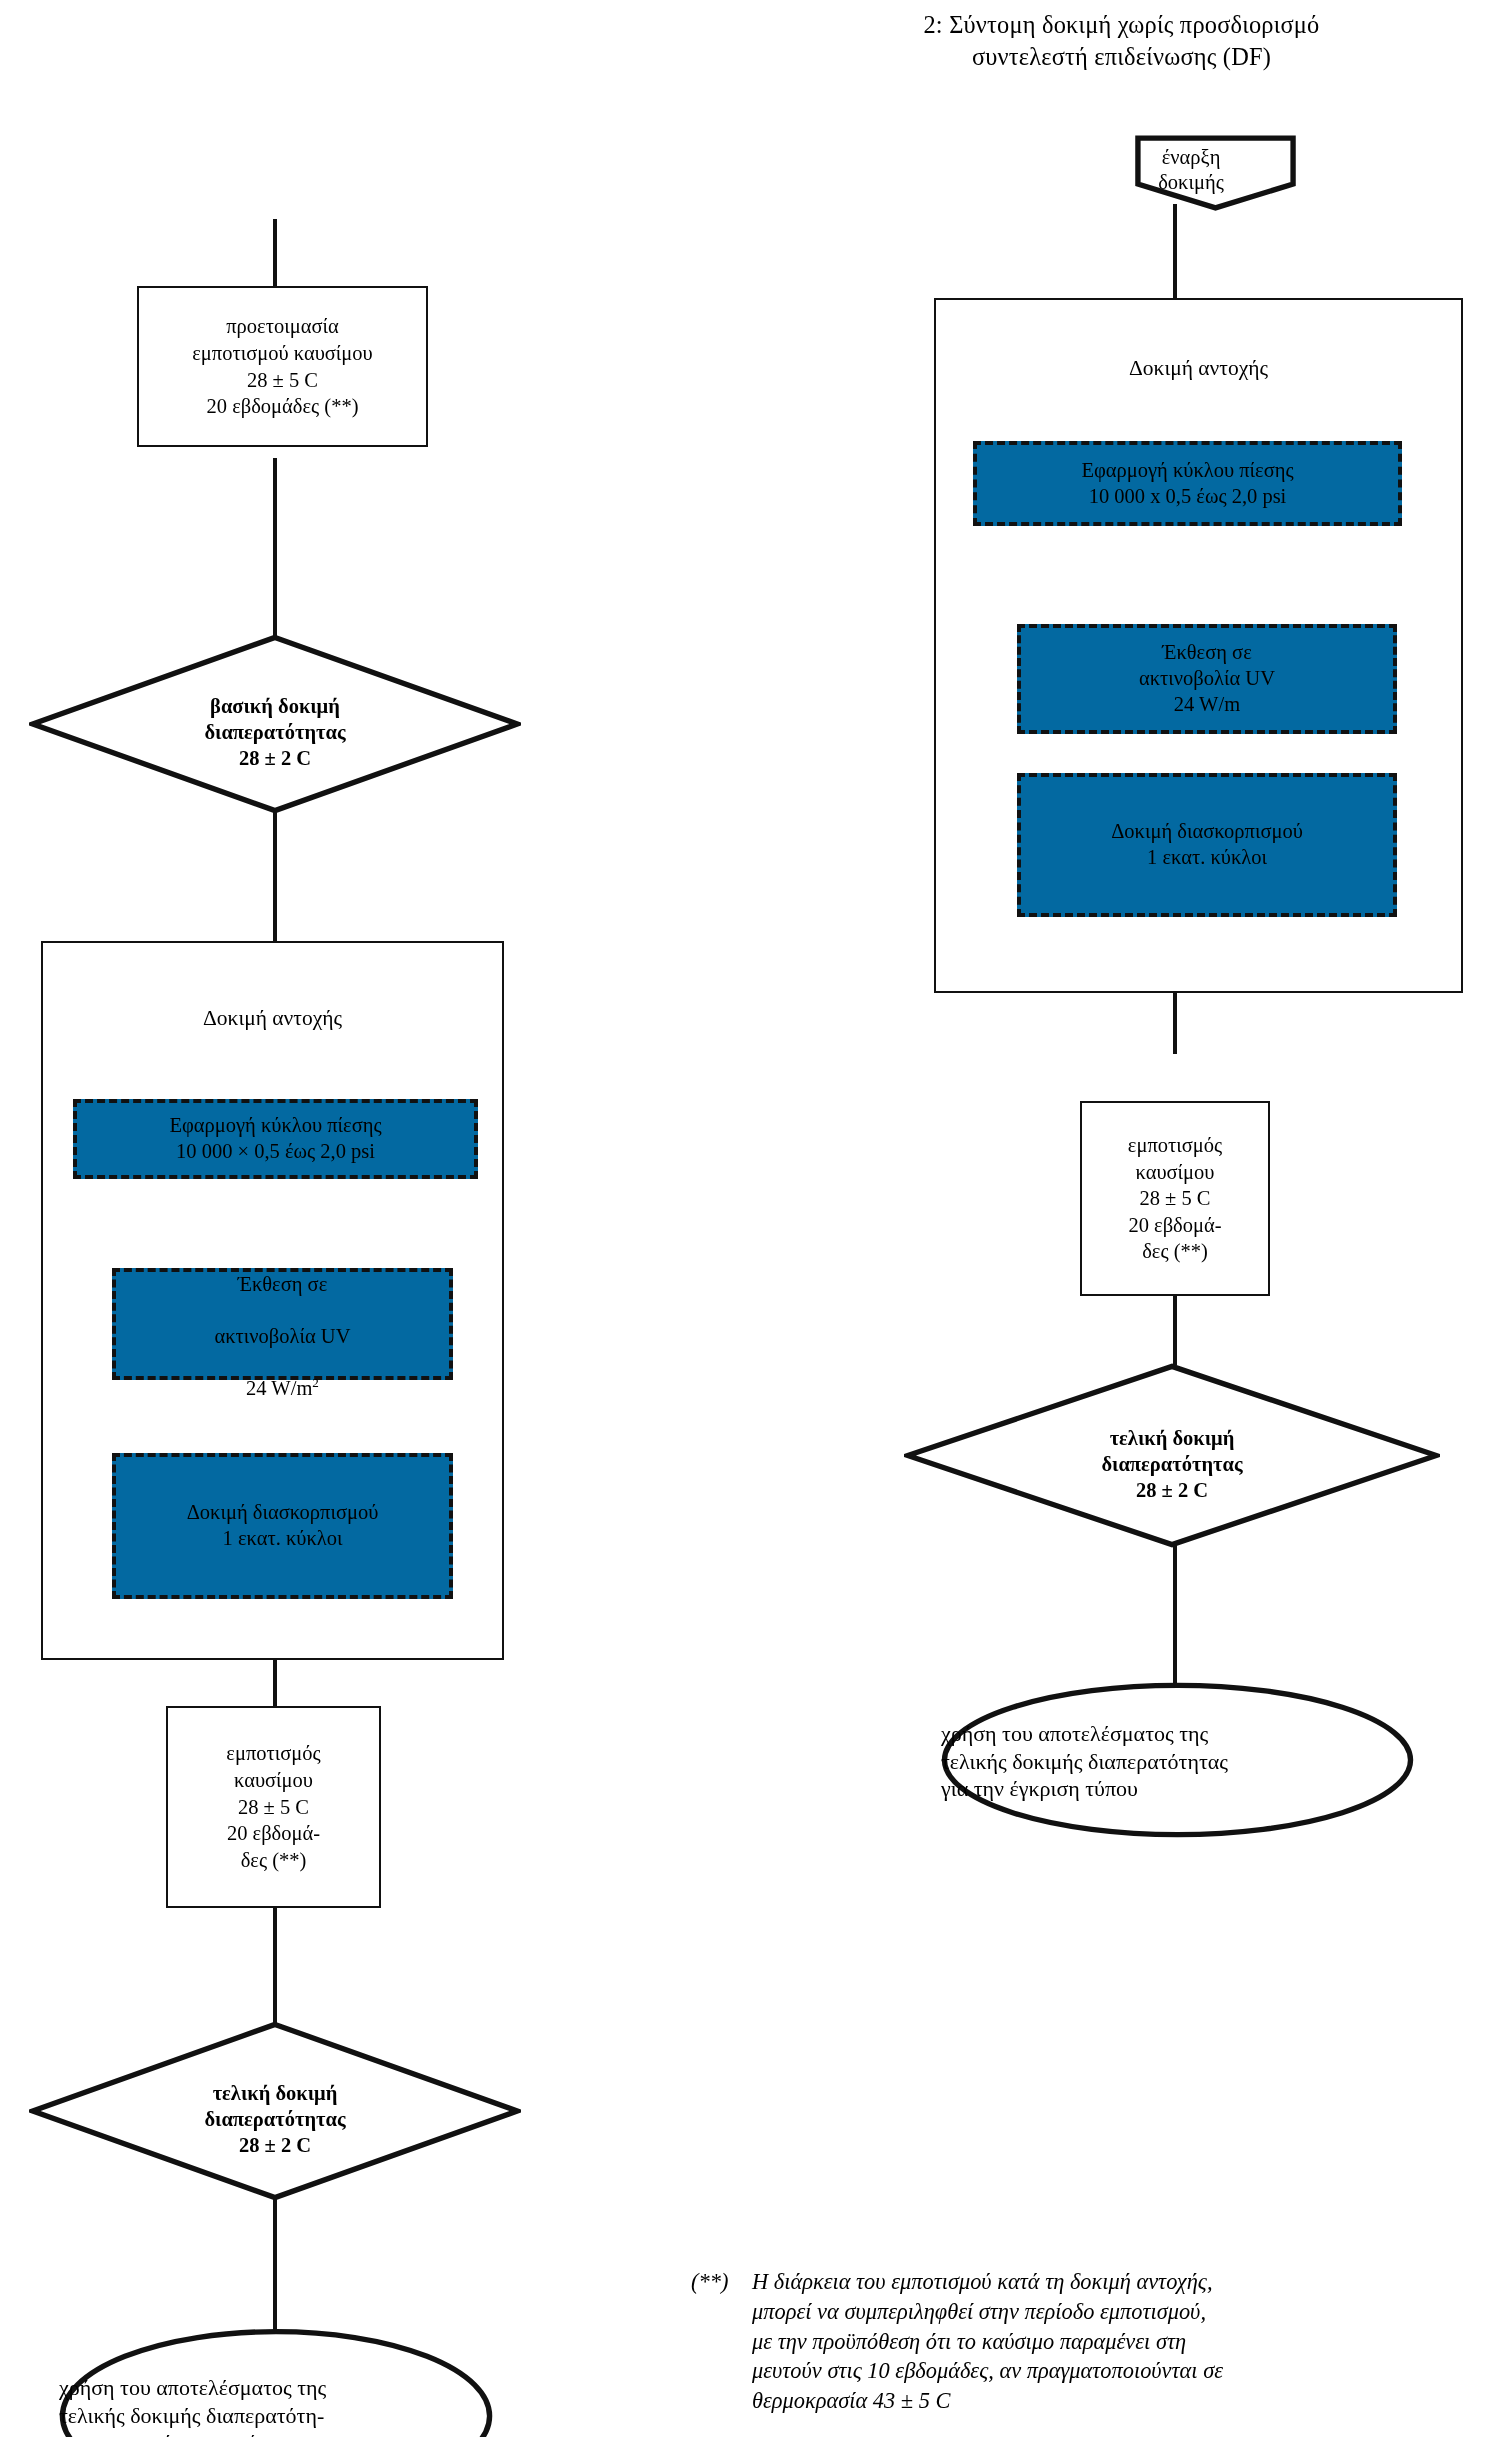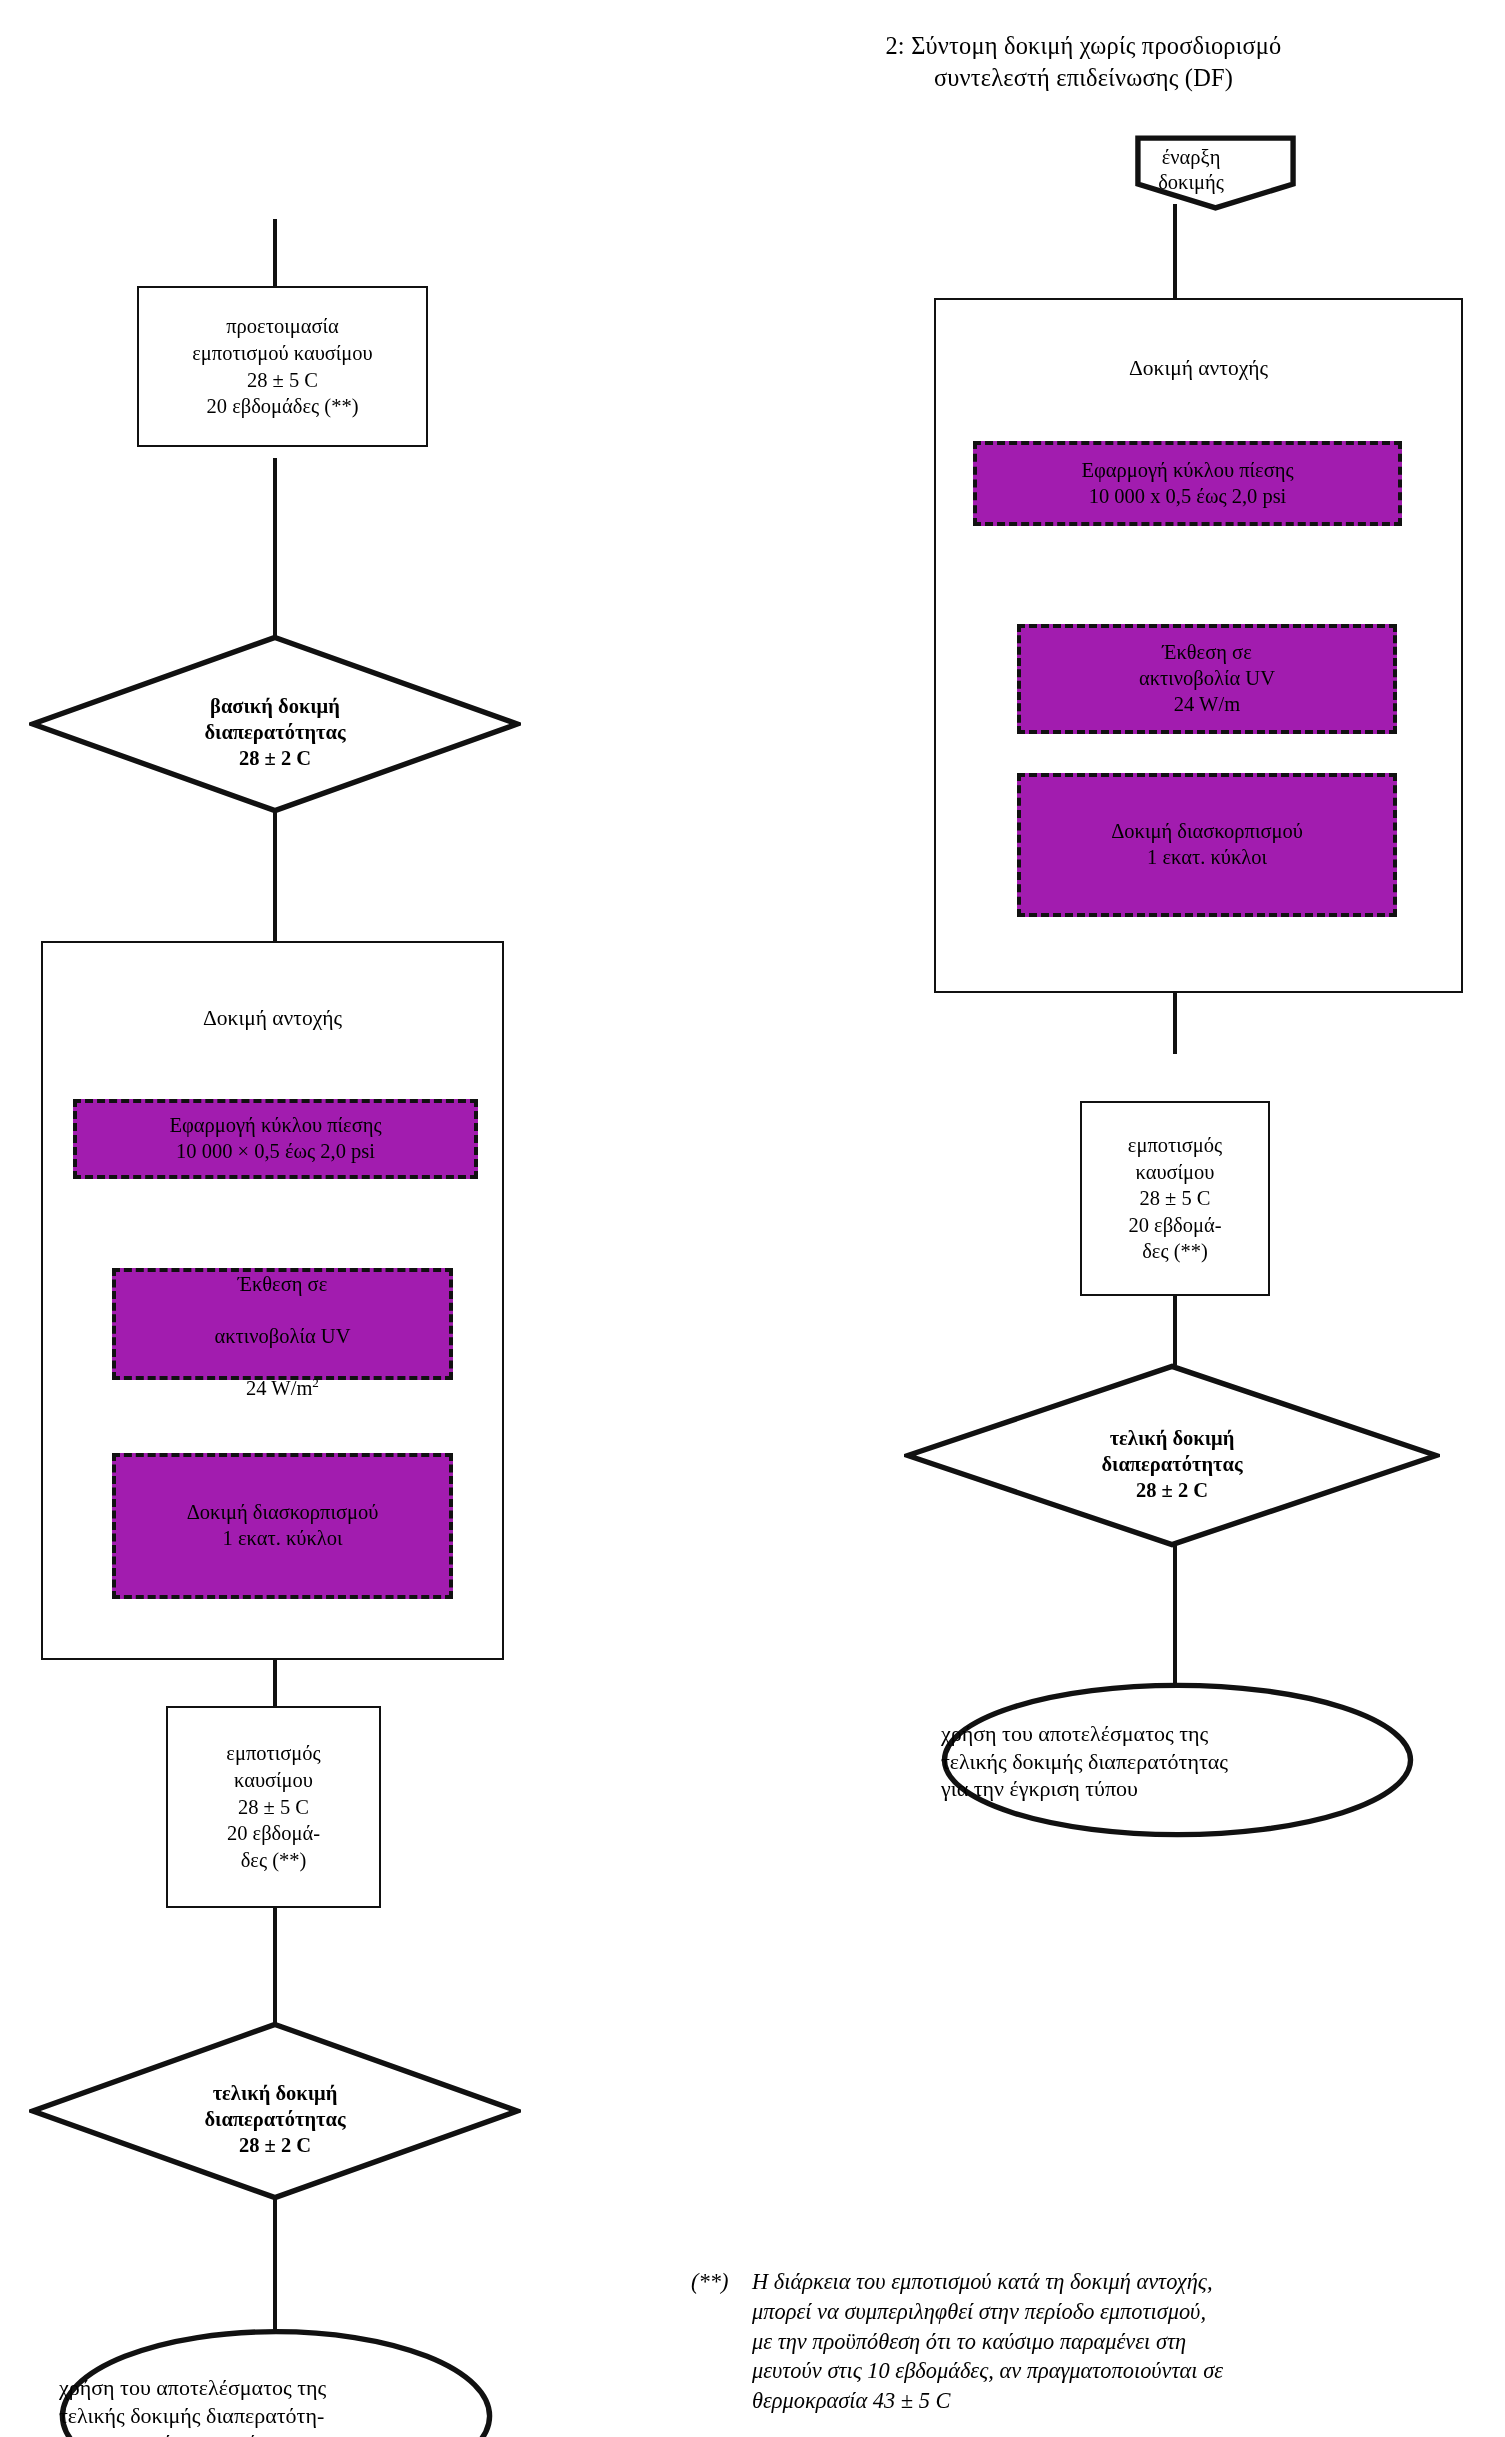--- a/index.html
+++ b/index.html
@@ -26,21 +26,21 @@
   
   .col-title {
     position: absolute;
     text-align: center;
     font-size: 24.4px;
     line-height: 1.30;
     letter-spacing: 0.2px;
     white-space: pre-line;
   }
   #title-col1 { left: 59px;  top: 8.8px;  width: 385px; }
-  #title-col2 { left: 820px; top: 8.8px;  width: 527px; margin-top: 21px; }
+  #title-col2 { left: 858px; top: 8.8px;  width: 527px; }
 
   
   .conn {
     position: absolute;
     width: 4.4px;
     background: #111111;
   }
 
   
   .pent-wrap { position: absolute; }
@@ -84,21 +84,21 @@
     left: 0; right: 0;
     text-align: center;
     font-size: 21.5px;
     line-height: 1.2;
   }
 
   
   .dbox {
     position: absolute;
     border: 4.4px dashed #111111;
-    background: #a21caf;
+    background: #0369a1;
     box-sizing: border-box;
     display: flex;
     align-items: center;
     justify-content: center;
     text-align: center;
   }
   .dbox .txt {
     font-size: 20.5px;
     line-height: 1.26;
     white-space: pre-line;

